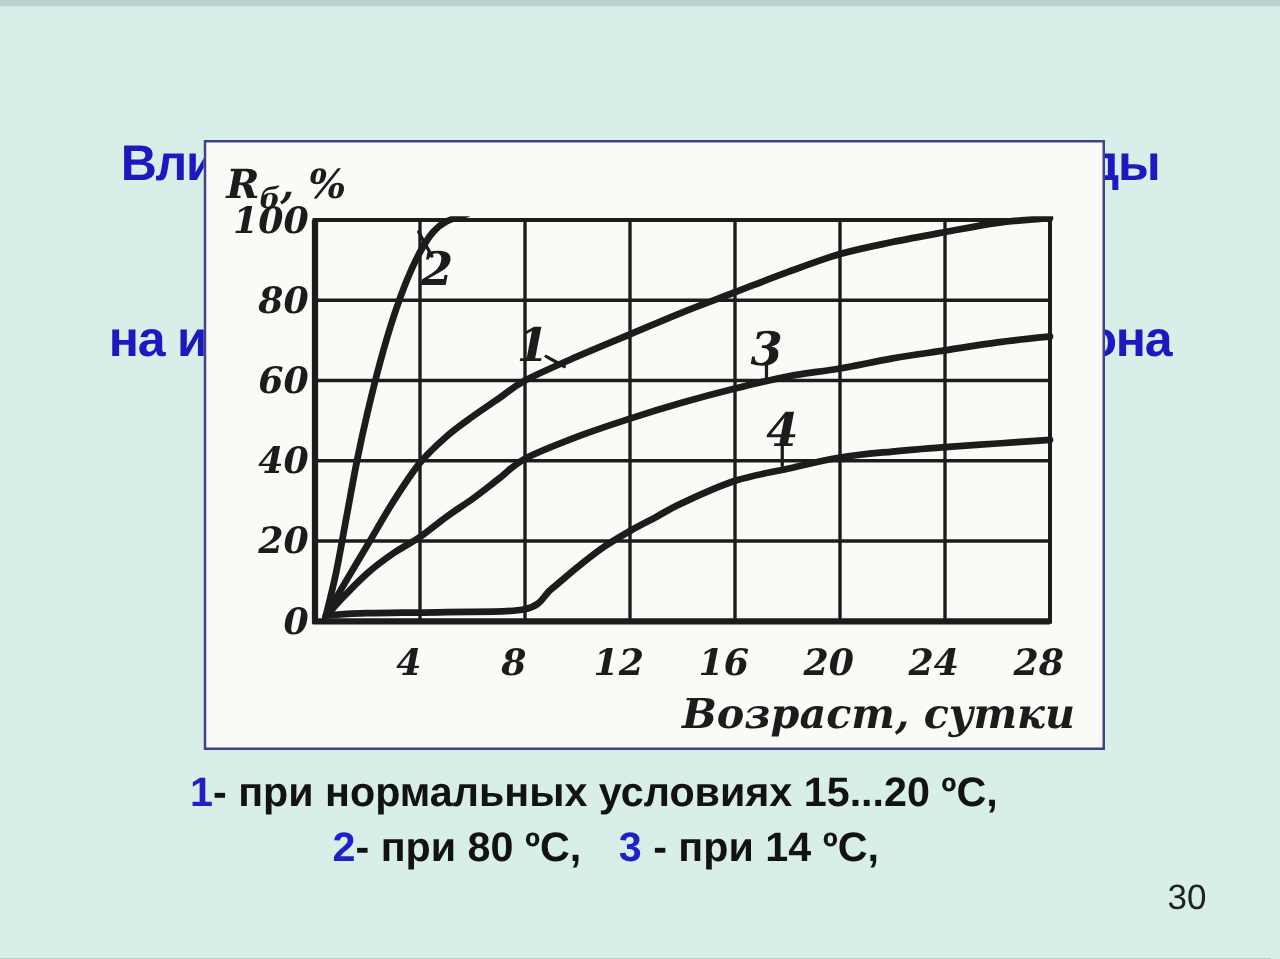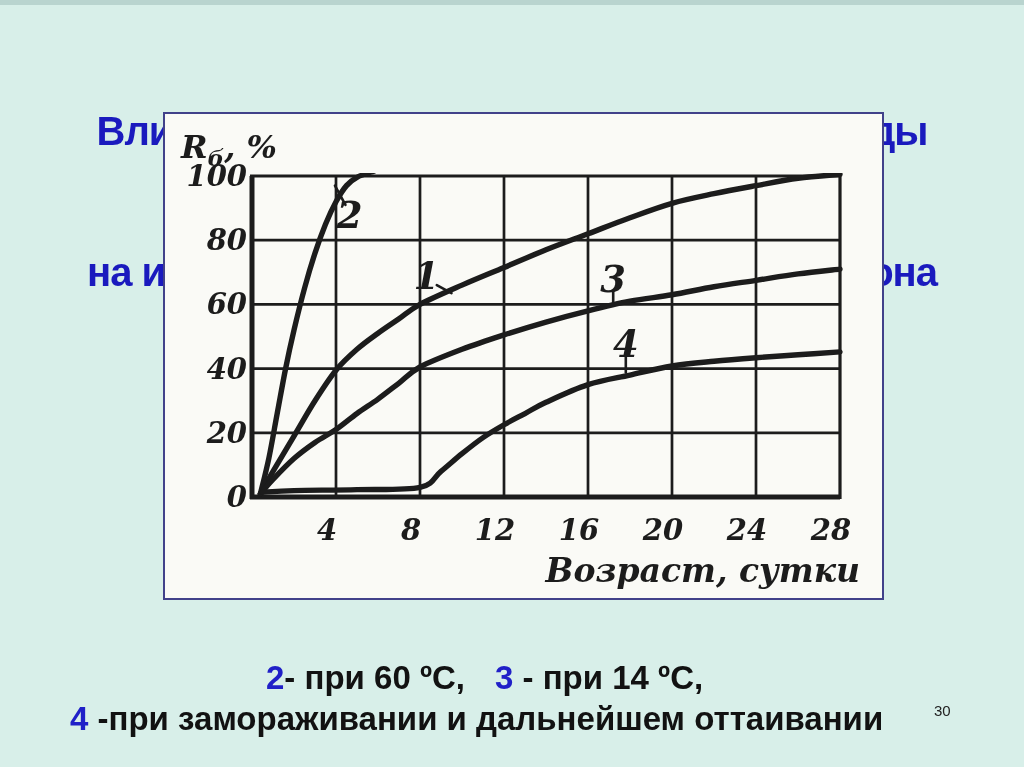--- a/index.html
+++ b/index.html
@@ -22,21 +22,21 @@
   .legend-line{
     position:absolute;font-weight:bold;font-size:33px;line-height:38px;
     color:#121212;white-space:pre;
   }
   .legend-line .num{color:#2020c8;}
   .lg1{left:152px;top:615px;}
   .lg2{left:266px;top:659px;}
   .lg2 .part-b{margin-left:30px;}
   .lg3{left:70px;top:700px;}
   .page-num{
-    position:absolute;left:934px;top:702px;font-size:15px;color:#222;
+    position:absolute;left:934px;top:702px;font-size:28px;color:#222;
     font-weight:normal;
   }
 </style>
 </head>
 <body>
 
 <div class="slide">
   <div class="top-strip"></div>
 
   <div class="title">
@@ -88,19 +88,19 @@
         <text x="332" y="428" text-anchor="middle" fill="#1c1c1c" font-size="29" font-style="italic" font-weight="600" font-family="&quot;DejaVu Serif&quot;,serif">12</text>
         <text x="416" y="428" text-anchor="middle" fill="#1c1c1c" font-size="29" font-style="italic" font-weight="600" font-family="&quot;DejaVu Serif&quot;,serif">16</text>
         <text x="500" y="428" text-anchor="middle" fill="#1c1c1c" font-size="29" font-style="italic" font-weight="600" font-family="&quot;DejaVu Serif&quot;,serif">20</text>
         <text x="584" y="428" text-anchor="middle" fill="#1c1c1c" font-size="29" font-style="italic" font-weight="600" font-family="&quot;DejaVu Serif&quot;,serif">24</text>
         <text x="668" y="428" text-anchor="middle" fill="#1c1c1c" font-size="29" font-style="italic" font-weight="600" font-family="&quot;DejaVu Serif&quot;,serif">28</text>
         <text x="18" y="46" fill="#1c1c1c" font-size="32" font-style="italic" font-weight="bold" font-family="&quot;DejaVu Serif&quot;,serif"><tspan>R</tspan><tspan dy="8" font-size="23">б</tspan><tspan dy="-8">, %</tspan></text>
         <text x="697" y="470" text-anchor="end" fill="#1c1c1c" font-size="33" font-style="italic" font-weight="bold" font-family="&quot;DejaVu Serif&quot;,serif">Возраст, сутки</text>
       </svg>
   </div>
 
+  <div class="legend-line lg1"><span class="num">1</span><span>- при нормальных условиях 15...20 ºС,</span></div>
 
-  <div class="legend-line lg2"><span class="num">2</span><span>- при 60 ºС,</span><span class="num part-b">3</span><span> - при 14 ºС,</span></div>
+  <div class="legend-line lg2"><span class="num">2</span><span>- при 80 ºС,</span><span class="num part-b">3</span><span> - при 14 ºС,</span></div>
 
-  <div class="legend-line lg3"><span class="num">4</span><span> -при замораживании и дальнейшем оттаивании</span></div>
 
   <div class="page-num">30</div>
 </div>
 
 </body></html>

